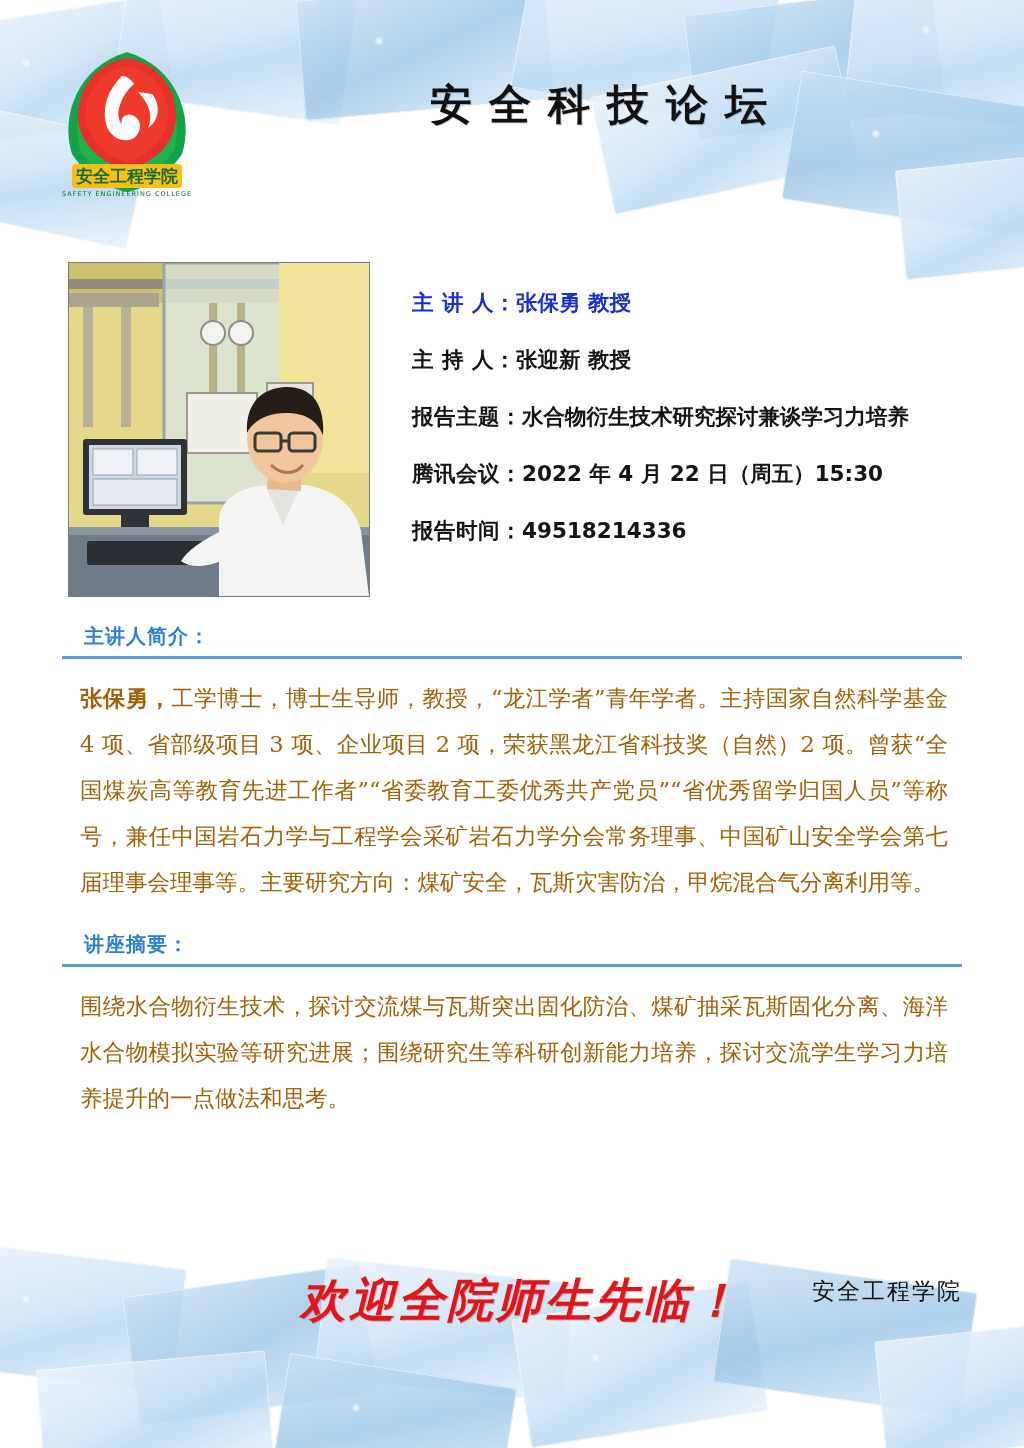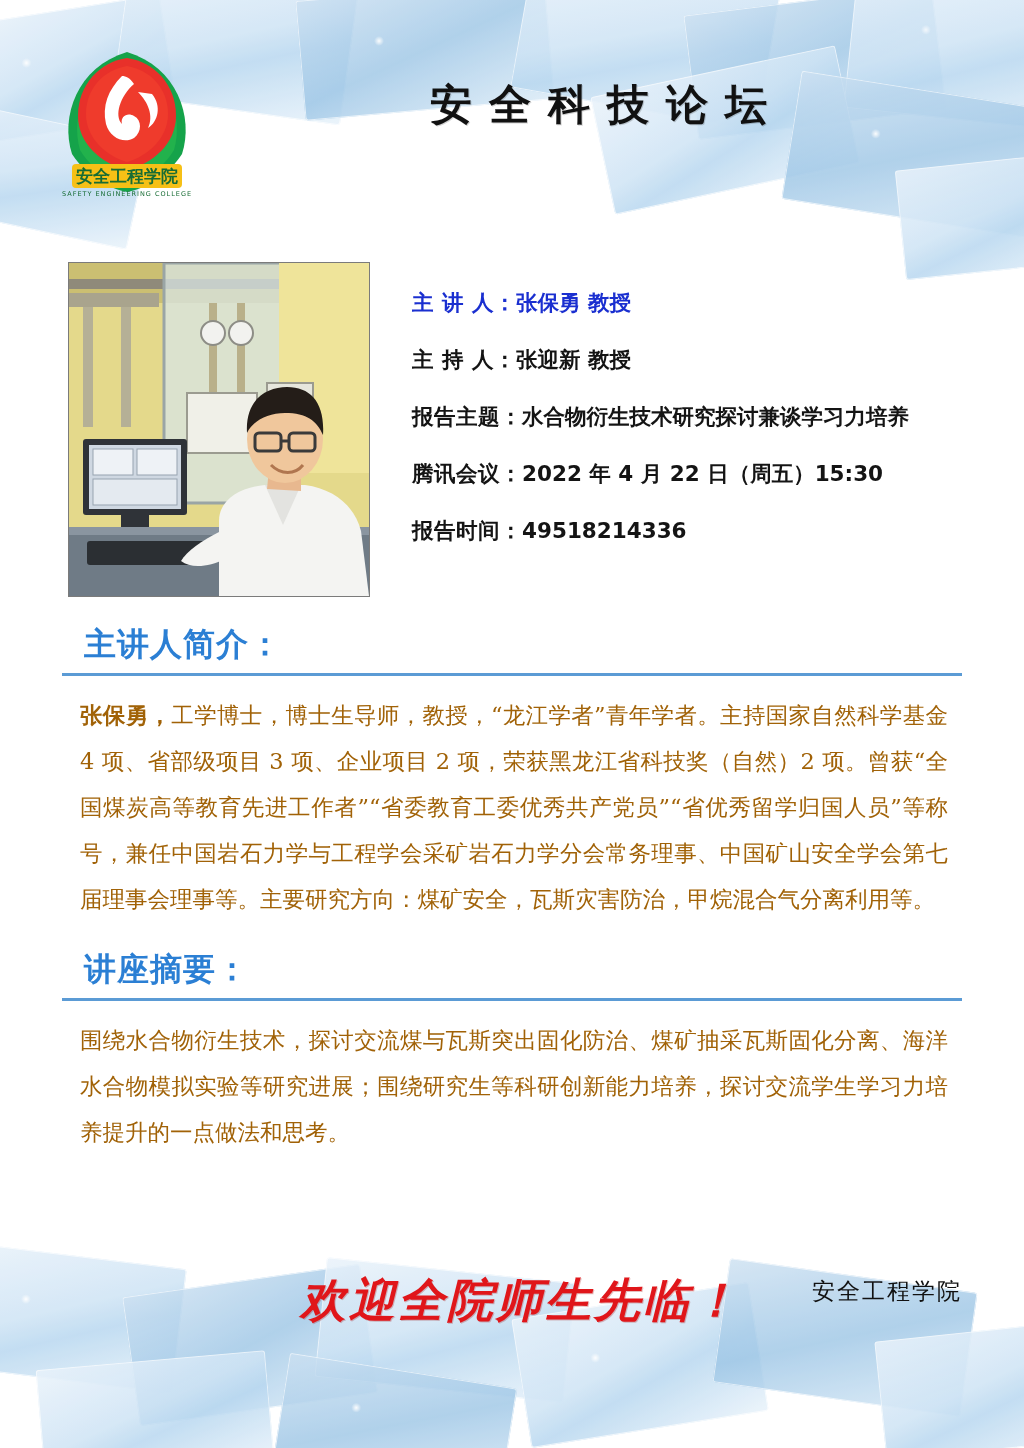--- a/index.html
+++ b/index.html
@@ -134,21 +134,21 @@
   }
   .meta-line .lbl { letter-spacing: .5px; }
   .meta-line.blue, .meta-line.blue .lbl { color: #1a2fd0; }
 
   
   .section {
     padding: 0 62px;
   }
   .section-title {
     font-family: "DejaVu Sans", "Liberation Sans", sans-serif;
-    font-size: 32px;
+    font-size: 20px;
     font-weight: bold;
     color: #2b7fd4;
     padding-left: 22px;
     margin: 26px 0 6px 0;
     letter-spacing: 1px;
   }
   .rule {
     height: 3px;
     background: #5b9bd5;
     margin-bottom: 16px;

